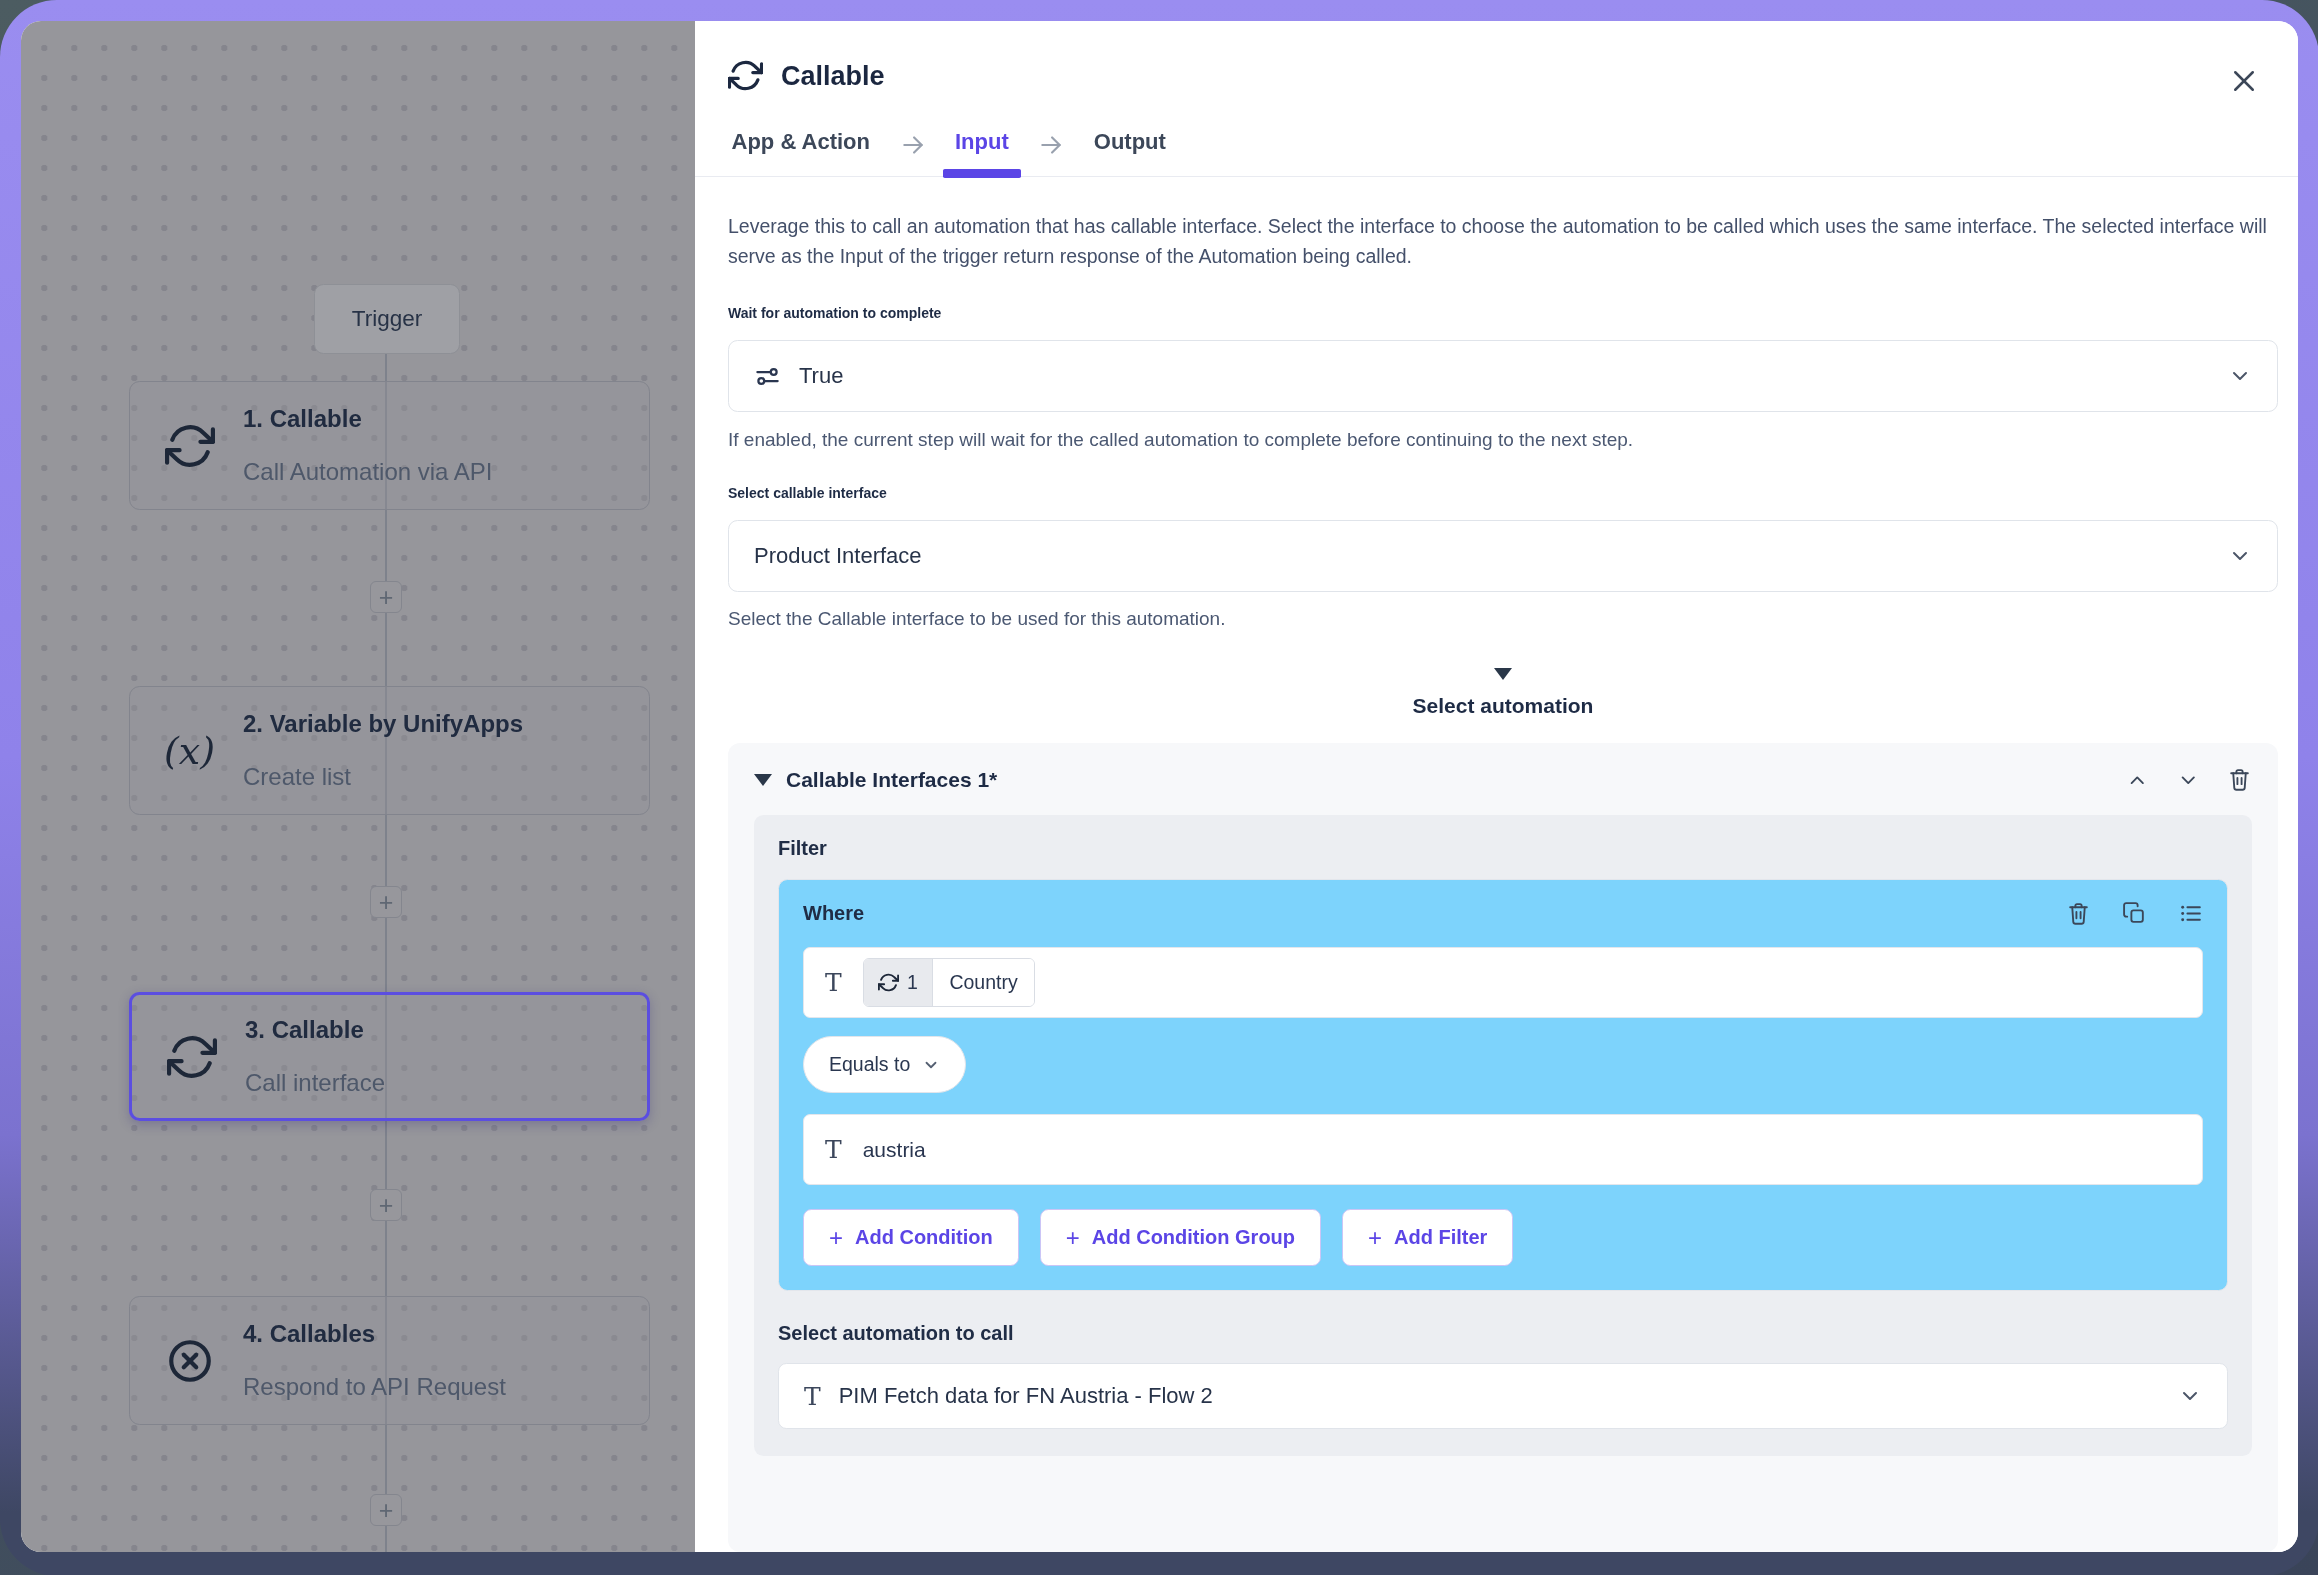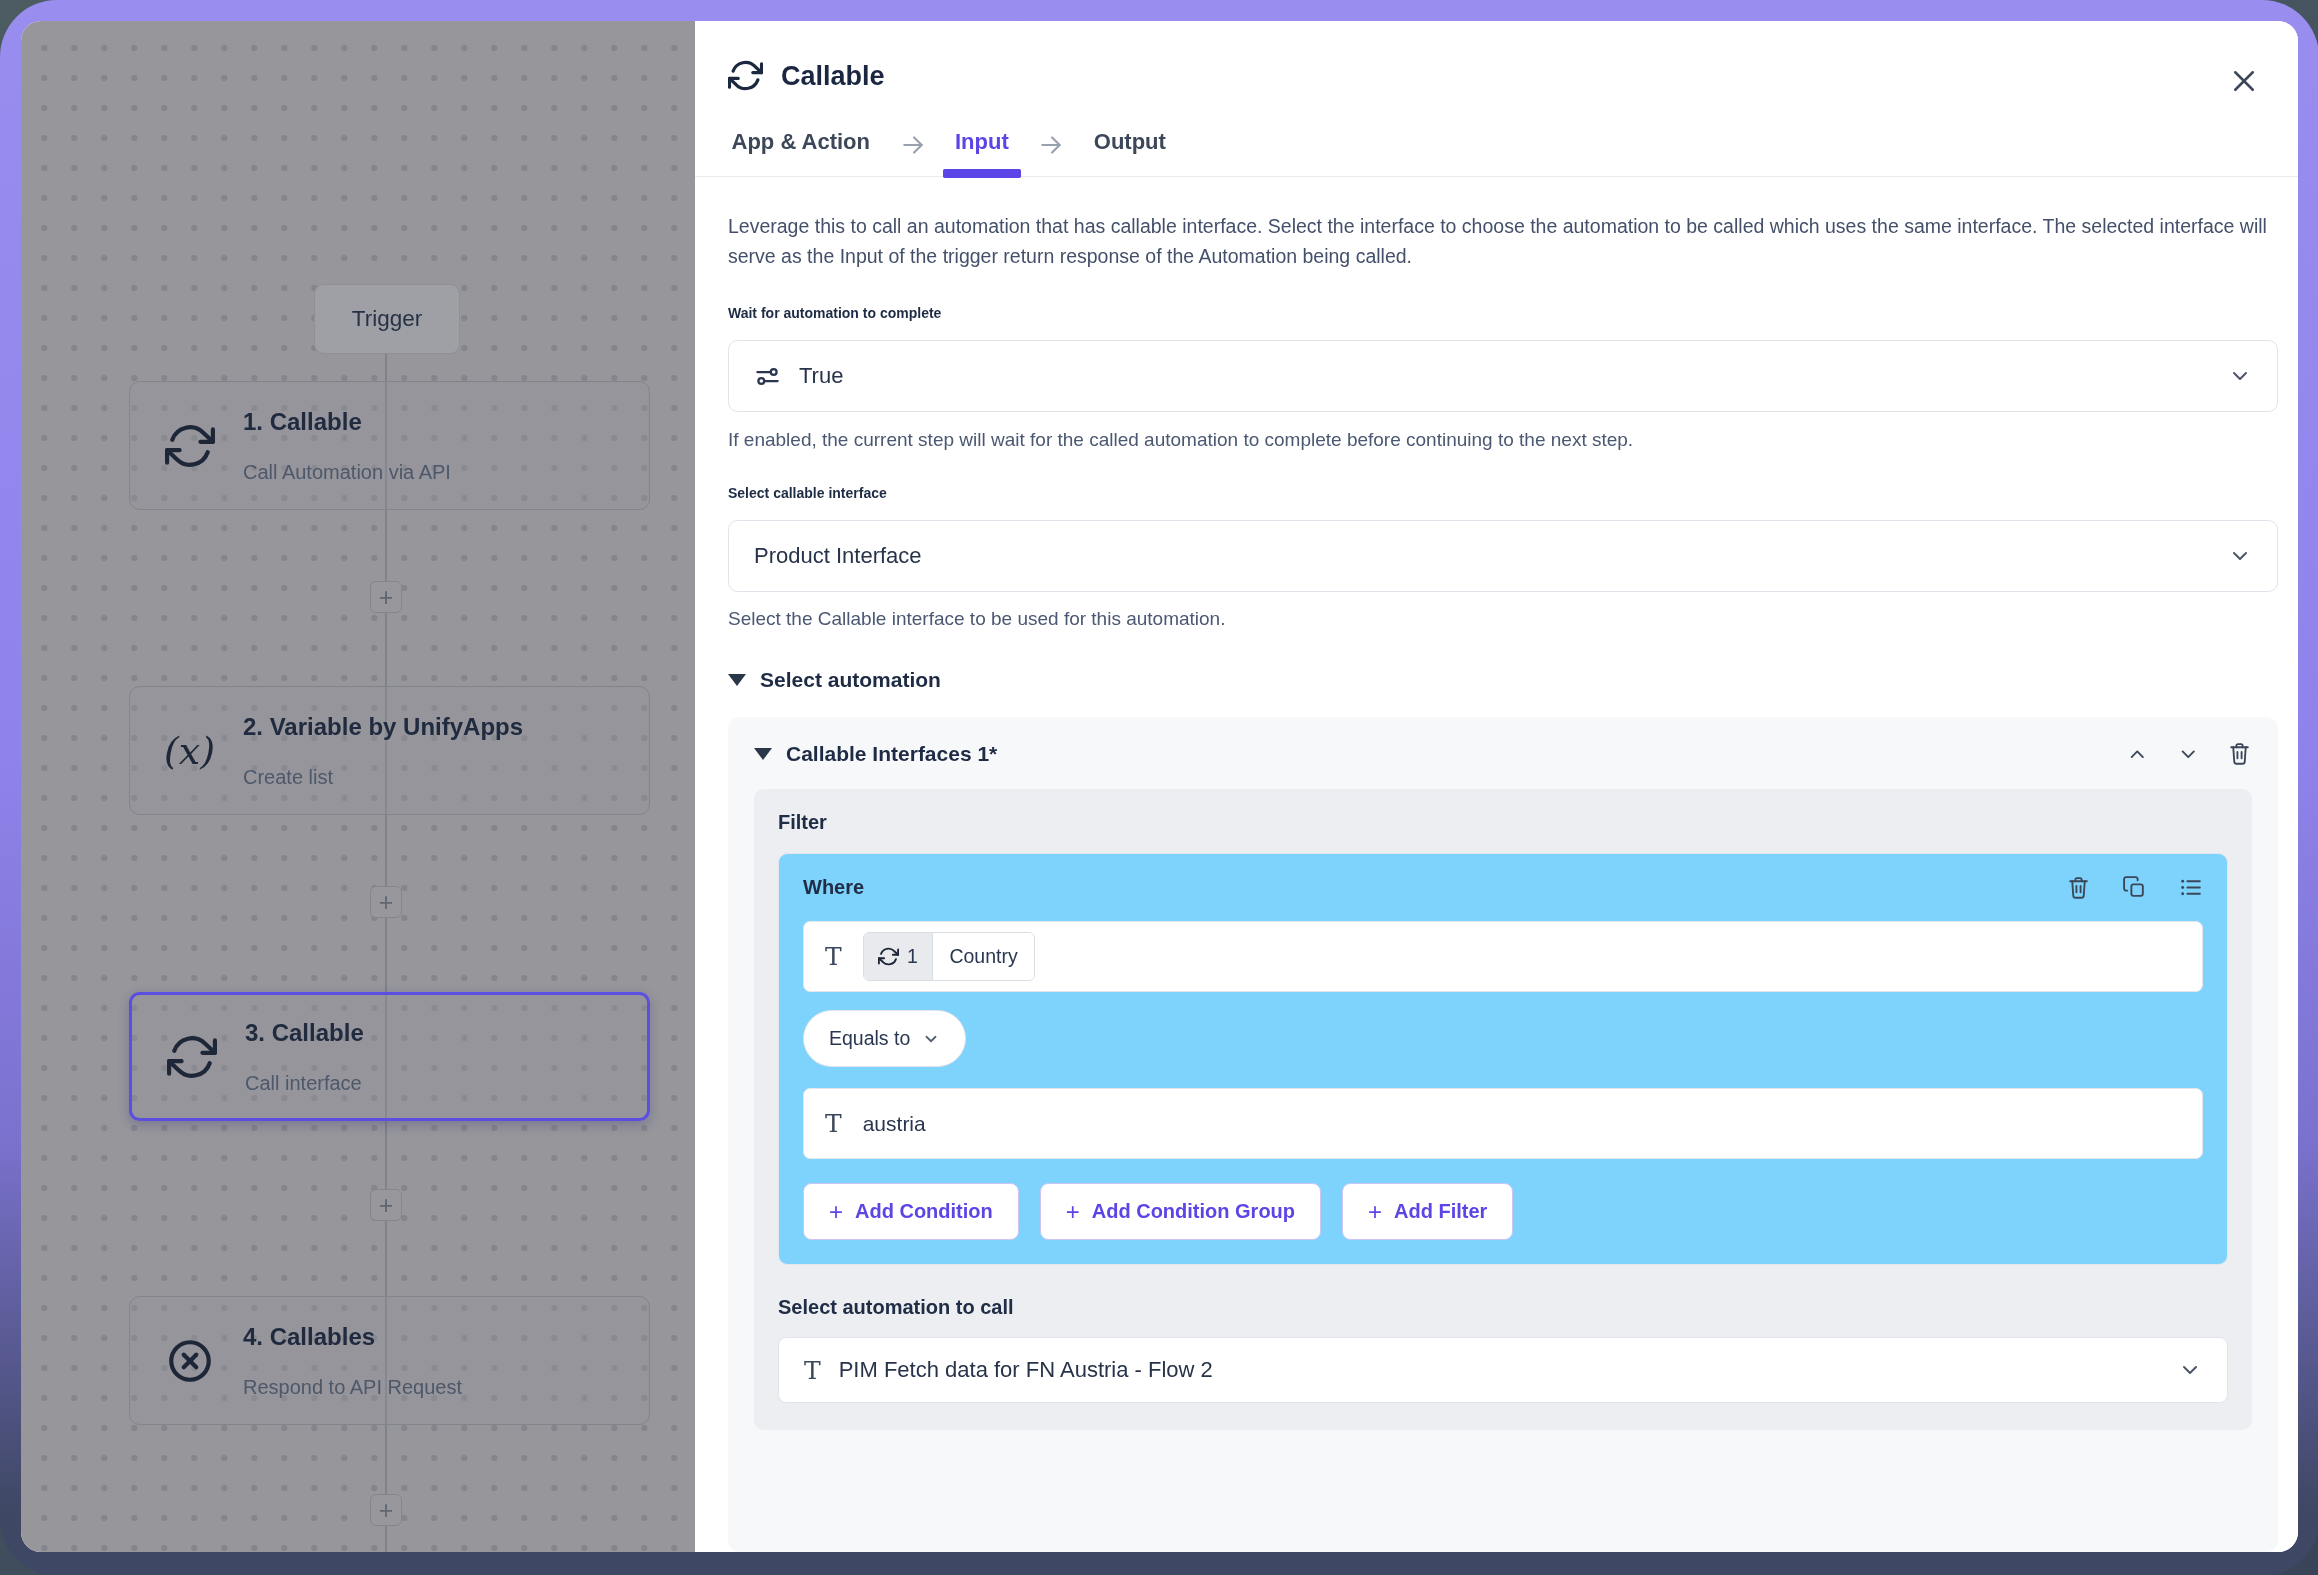--- a/index.html
+++ b/index.html
@@ -41,21 +41,21 @@
   .node {
     position:absolute; left:108px; width:521px; height:129px;
     border:1.8px solid #82848d; border-radius:10.6px;
     display:flex; align-items:center; gap:25px; padding:0 31px;
     color:#222d42; background:rgba(150,150,155,.35);
   }
   .node.selected { border:3px solid #5b4ee0; box-shadow:0 3.5px 10.6px rgba(40,30,120,.25); }
   .node-icon { width:57px; flex:0 0 57px; display:flex; align-items:center; justify-content:center; color:#1d2738; }
   .node-text { display:flex; flex-direction:column; gap:25px; }
   .node-title { font-size:24px; font-weight:bold; color:#202b40; }
-  .node-sub   { font-size:20px; color:#4e586a; }
+  .node-sub   { font-size:24px; color:#4e586a; }
   .var-glyph { font-family:"DejaVu Serif", serif; font-style:italic; font-size:38px; color:#1d2738; }
   .plus-btn {
     position:absolute; width:32px; height:32px; border:1.2px solid #84868e; border-radius:6px;
     background:#97979c; color:#5f6773; display:flex; align-items:center; justify-content:center;
     font-size:25px; line-height:1;
   }
 
   
   .panel { flex:1; background:#ffffff; display:flex; flex-direction:column; min-width:0; overflow:hidden; }
   .panel-header { position:relative; padding:37px 33px 0 33px; }
@@ -82,21 +82,21 @@
 
   .field-label { font-size:14px; font-weight:bold; color:#1e2b45; margin-top:34px; }
   .dropdown {
     margin-top:19px; height:72px; border:1.2px solid #e0e4ea; border-radius:9.5px; background:#fff;
     display:flex; align-items:center; gap:18px; padding:0 25px; font-size:22px; color:#273349;
     cursor:pointer;
   }
   .dropdown .chev { margin-left:auto; color:#4c5668; display:flex; }
   .helper { font-size:19px; color:#4b5872; margin-top:16.6px; }
 
-  .collapse-head { display:flex; align-items:center; gap:14px; margin-top:38px; cursor:pointer; }
+  .collapse-head { display:flex; align-items:center; gap:14px; margin-top:38px; cursor:pointer;flex-direction:column; }
   .tri { width:0; height:0; border-left:9px solid transparent; border-right:9px solid transparent; border-top:12px solid #2a3749; }
   .collapse-label { font-size:21px; font-weight:bold; color:#1e2b45; }
 
   .card {
     margin-top:25px; background:#f7f8fa; border-radius:12px; padding:24px 26px 26px 26px;
     flex:1;
   }
   .card-head { display:flex; align-items:flex-end; }
   .card-head .collapse-inline { display:flex; align-items:center; gap:14px; cursor:pointer; }
   .card-title { font-size:21px; font-weight:bold; color:#1e2b45; }

